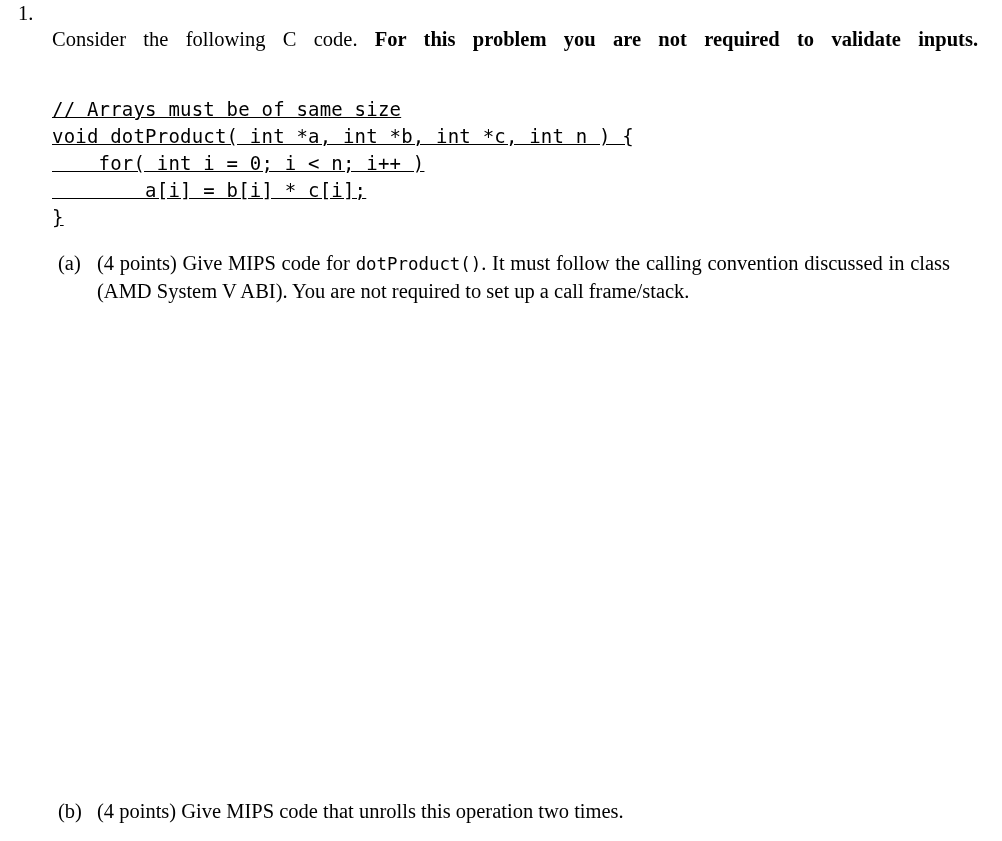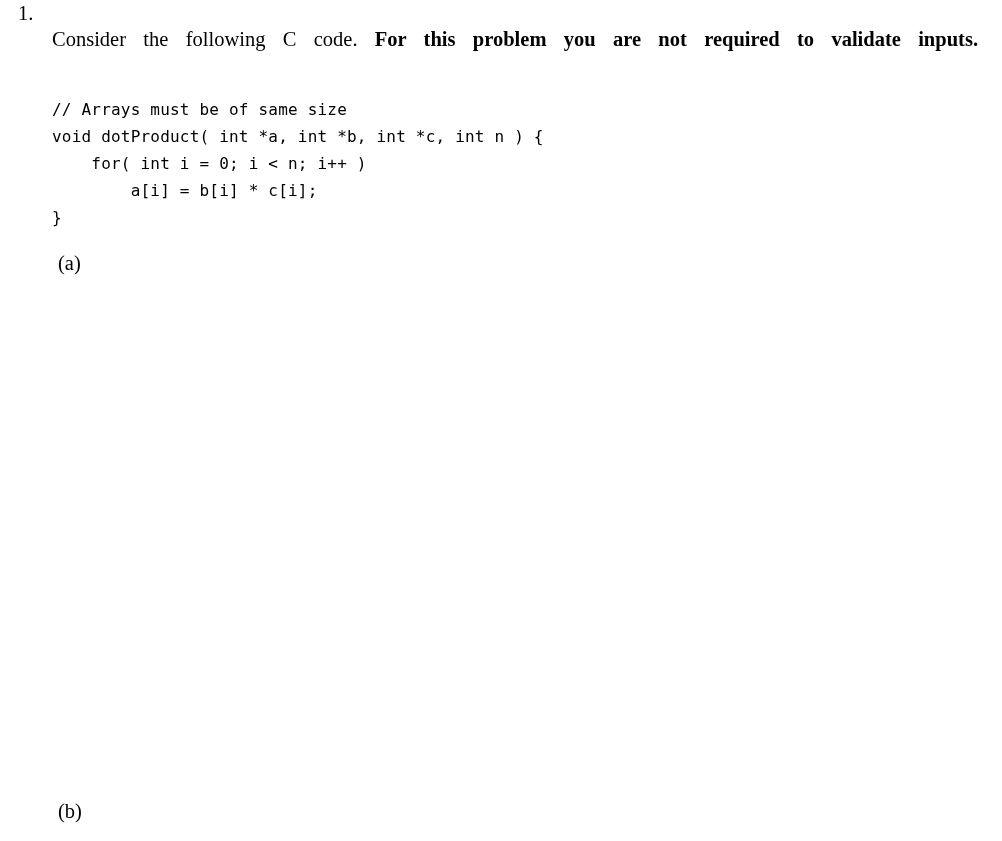--- a/index.html
+++ b/index.html
@@ -64,25 +64,26 @@
     width: 100%;
   }
 
   
   .code {
     position: absolute;
     left: 52px;
     top: 96px;
     margin: 0;
     font-family: "DejaVu Sans Mono", "Liberation Mono", monospace;
-    font-size: 16px;
+    font-size: 19px;
     line-height: 27px;
     white-space: pre;
     letter-spacing: 0.2px;
     color: #000000;
+    text-decoration: underline;
   }
 
   
   .subpart {
     position: absolute;
     width: 1002px;
   }
 
   .subpart-body {
     position: relative;
@@ -152,24 +153,30 @@
 
   <pre class="code">// Arrays must be of same size
 void dotProduct( int *a, int *b, int *c, int n ) {
     for( int i = 0; i &lt; n; i++ )
         a[i] = b[i] * c[i];
 }</pre>
 
   <div class="subpart" id="part-a">
     <div class="subpart-body">
       <span class="subpart-marker">(a)</span>
+      <p class="subpart-text justified last">
+        <span>(4 points)</span><span> Give MIPS code for </span><code class="mono">dotProduct()</code><span>. It must follow the calling convention discussed in class (AMD System V ABI). You are not required to set up a call frame/stack.</span>
+      </p>
     </div>
   </div>
 
   <div class="answer-space"></div>
 
   <div class="subpart" id="part-b">
     <div class="subpart-body">
       <span class="subpart-marker">(b)</span>
+      <p class="subpart-text last">
+        <span>(4 points)</span><span> Give MIPS code that unrolls this operation two times.</span>
+      </p>
     </div>
   </div>
 
 </div>
 
 </body></html>

